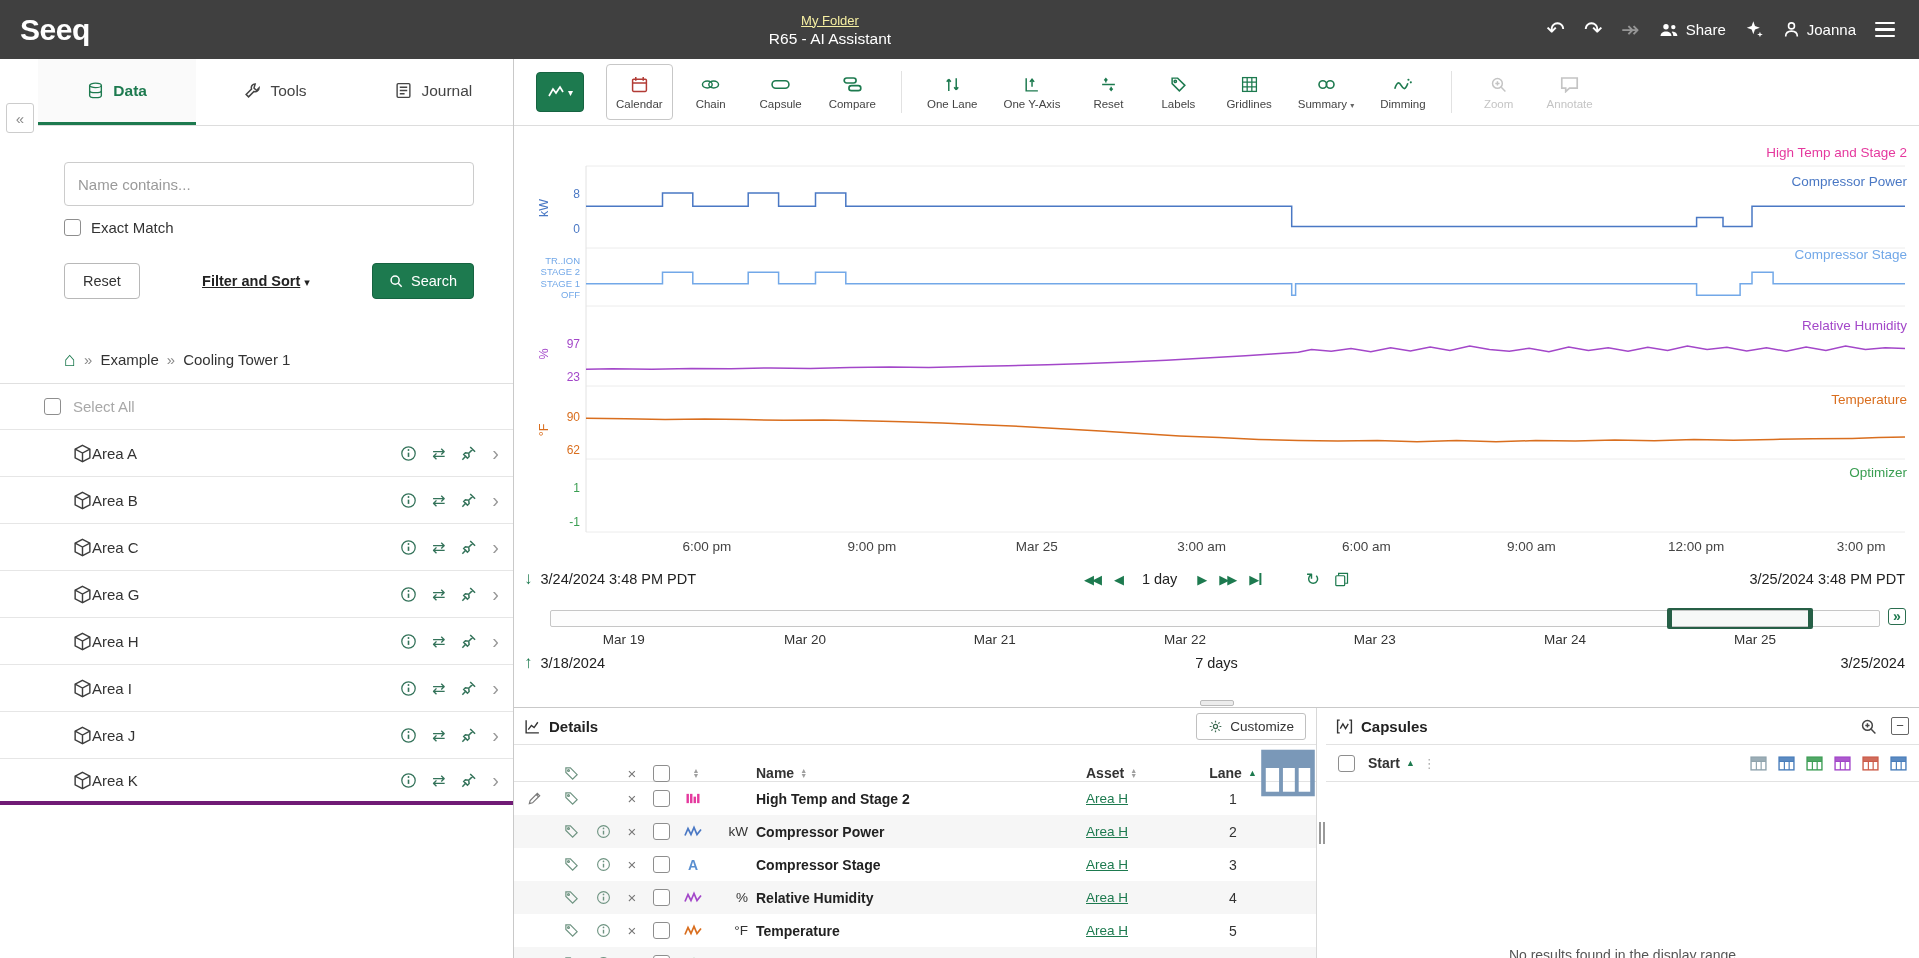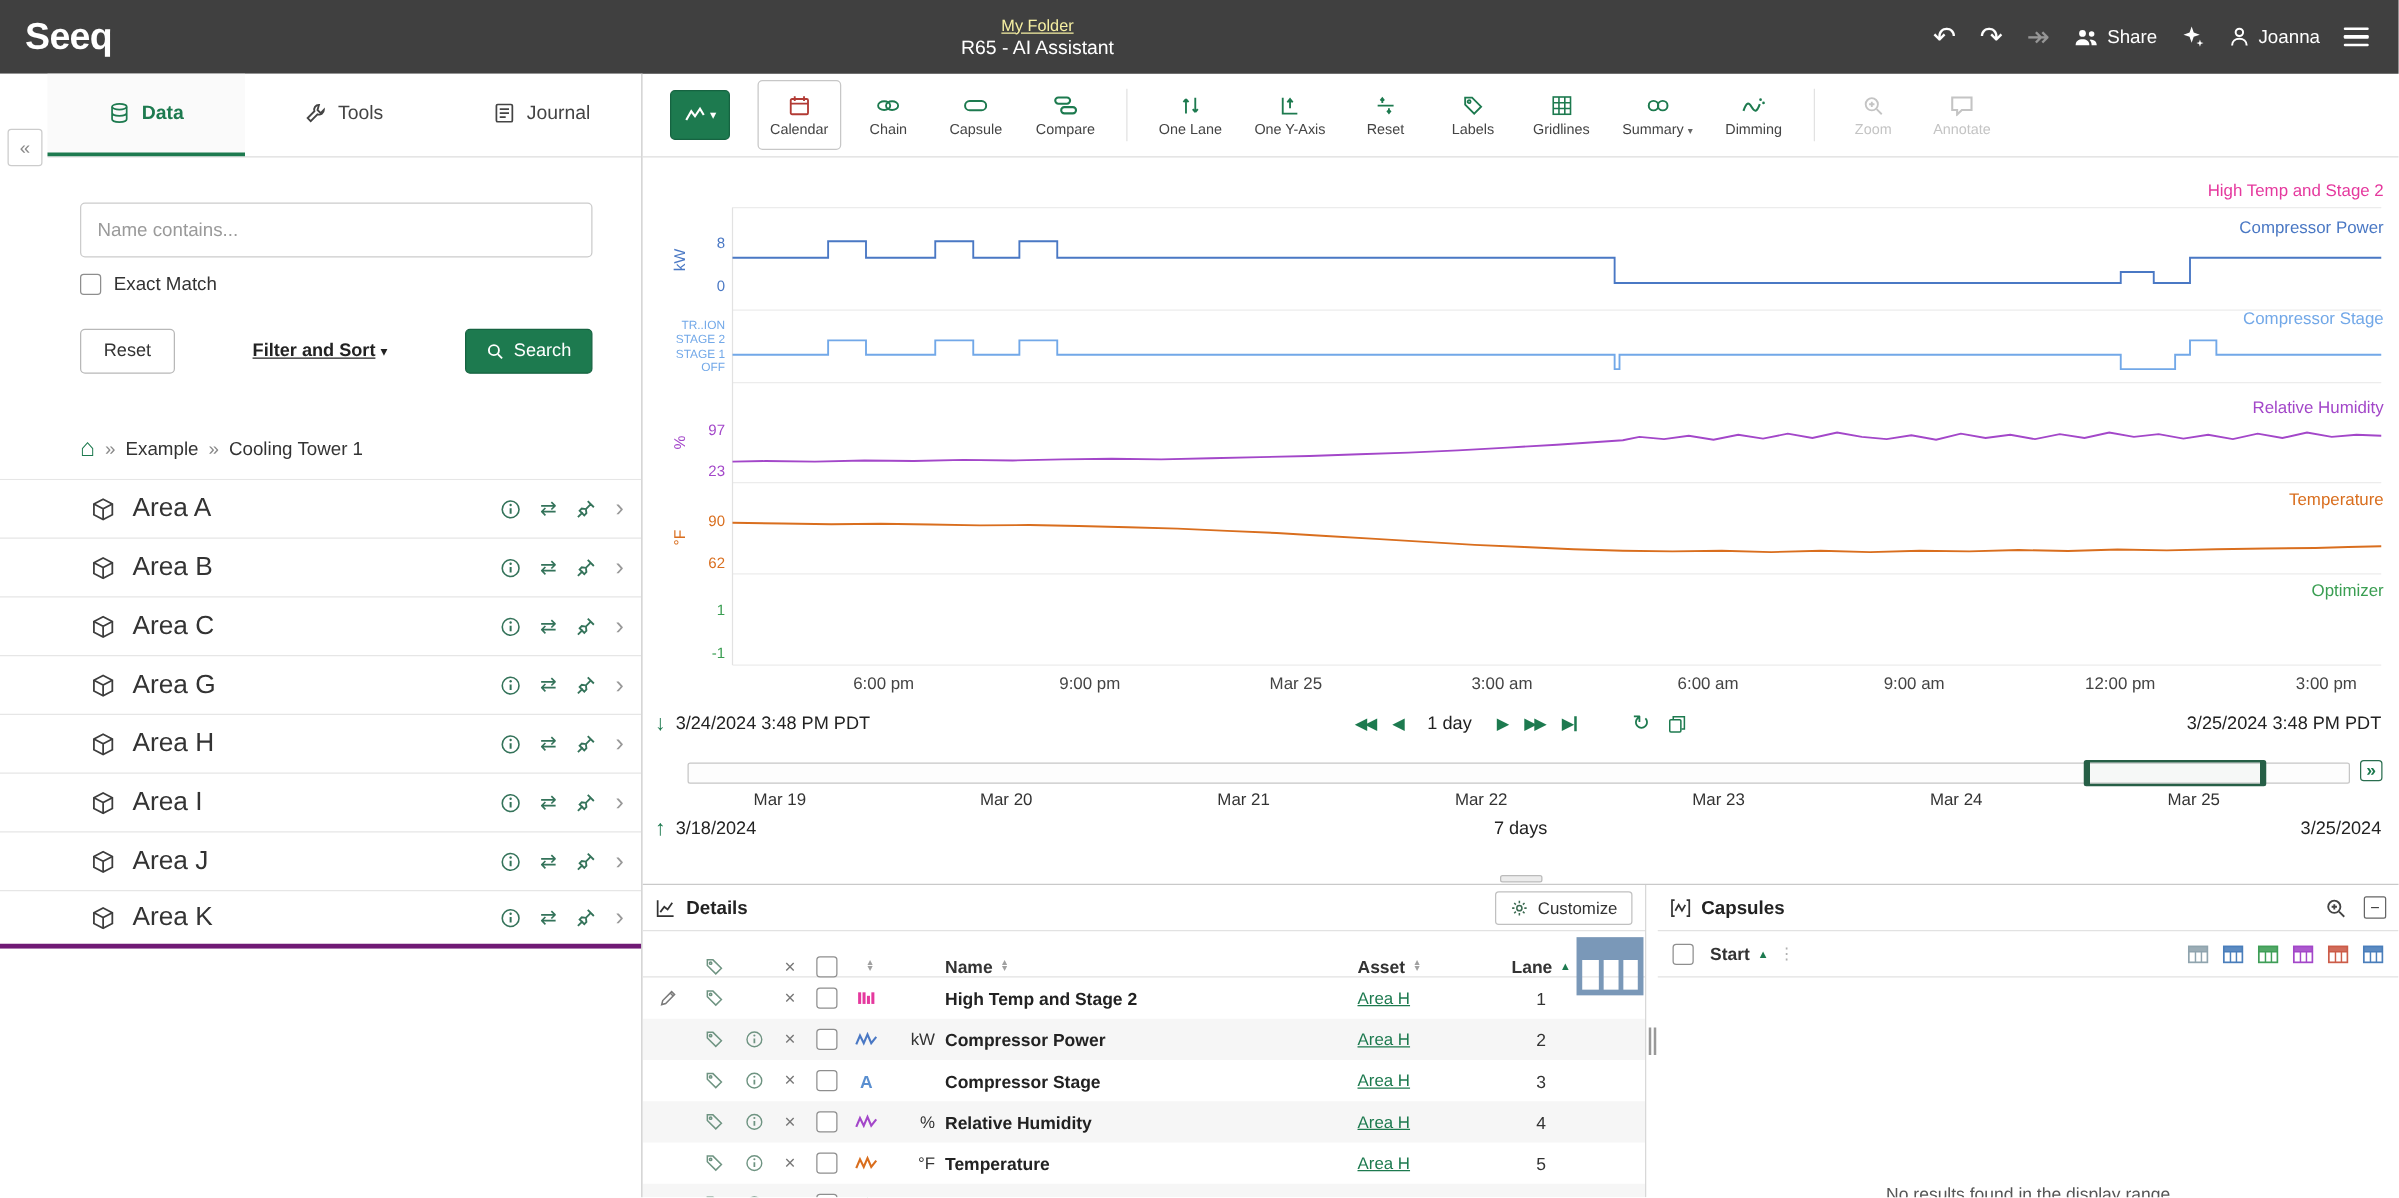--- a/index.html
+++ b/index.html
@@ -47,21 +47,21 @@
   .btn-green .ic svg { width:14px; height:14px; display:block; }
   .breadcrumb { padding:50px 20px 14px 64px; display:flex; align-items:center; gap:8px; font-size:15px; color:#333; }
   .breadcrumb .home { color:#1d7a4f; font-size:20px; line-height:1; cursor:pointer; }
   .breadcrumb .sep { color:#8a8a8a; }
   .breadcrumb .crumb { color:#333; cursor:pointer; }
   .select-all { display:flex; align-items:center; gap:12px; border-top:1px solid #e0e0e0; height:46px; padding-left:44px; color:#a8a8a8; font-size:15px; flex:0 0 auto; }
   .asset-list { overflow:hidden; }
   .asset-row { height:47px; display:flex; align-items:center; border-top:1px solid #e6e6e6; padding:0 14px 0 73px; cursor:pointer; }
   .asset-row:last-child { border-bottom:4px solid #701a75; }
   .asset-row .cube svg { width:19px; height:19px; display:block; color:#3d3d3d; }
-  .asset-row .aname { margin-left:14px; font-size:21px; color:#333; }
+  .asset-row .aname { font-size:15px; color:#333; }
   .asset-row .spacer { flex:1; }
   .asset-row .ric { margin-left:15px; color:#34735a; display:flex; }
   .asset-row .ric svg { width:17px; height:17px; display:block; }
   .asset-row .swap { font-size:16px; color:#34735a; margin-left:15px; }
   .asset-row .chev { color:#999; font-size:20px; margin-left:15px; line-height:1; }
 
   
   .main { flex:1; min-width:0; display:flex; flex-direction:column; }
   .toolbar { height:67px; flex:0 0 auto; border-bottom:1px solid #ddd; display:flex; align-items:center; padding-left:22px; }
   .tool-dd { width:48px; height:40px; background:#1d7a4f; border:1px solid #166341; border-radius:4px; color:#fff; display:flex; align-items:center; justify-content:center; gap:3px; cursor:pointer; margin-right:22px; flex:0 0 auto; }
@@ -258,20 +258,24 @@
               <span>Search</span>
             </button>
         </div>
       </div>
       <div class="breadcrumb">
         <span class="home">⌂</span>
         <span class="sep">»</span>
         <a class="crumb">Example</a>
         <span class="sep">»</span>
         <a class="crumb">Cooling Tower 1</a>
+      </div>
+      <div class="select-all">
+        <span class="cb"></span>
+        <span>Select All</span>
       </div>
       <div class="asset-list" id="asset-list">
           <div class="asset-row">
             <span class="cube">
               <svg viewBox="0 0 16 16" fill="none" stroke="currentColor" stroke-width="1.2">
                 <path d="M8 1.2 14.2 4.4v7.2L8 14.8 1.8 11.6V4.4z"></path>
                 <path d="M1.8 4.4 8 7.6l6.2-3.2M8 7.6v7.2"></path>
               </svg>
             </span>
             <span class="aname">Area A</span>

